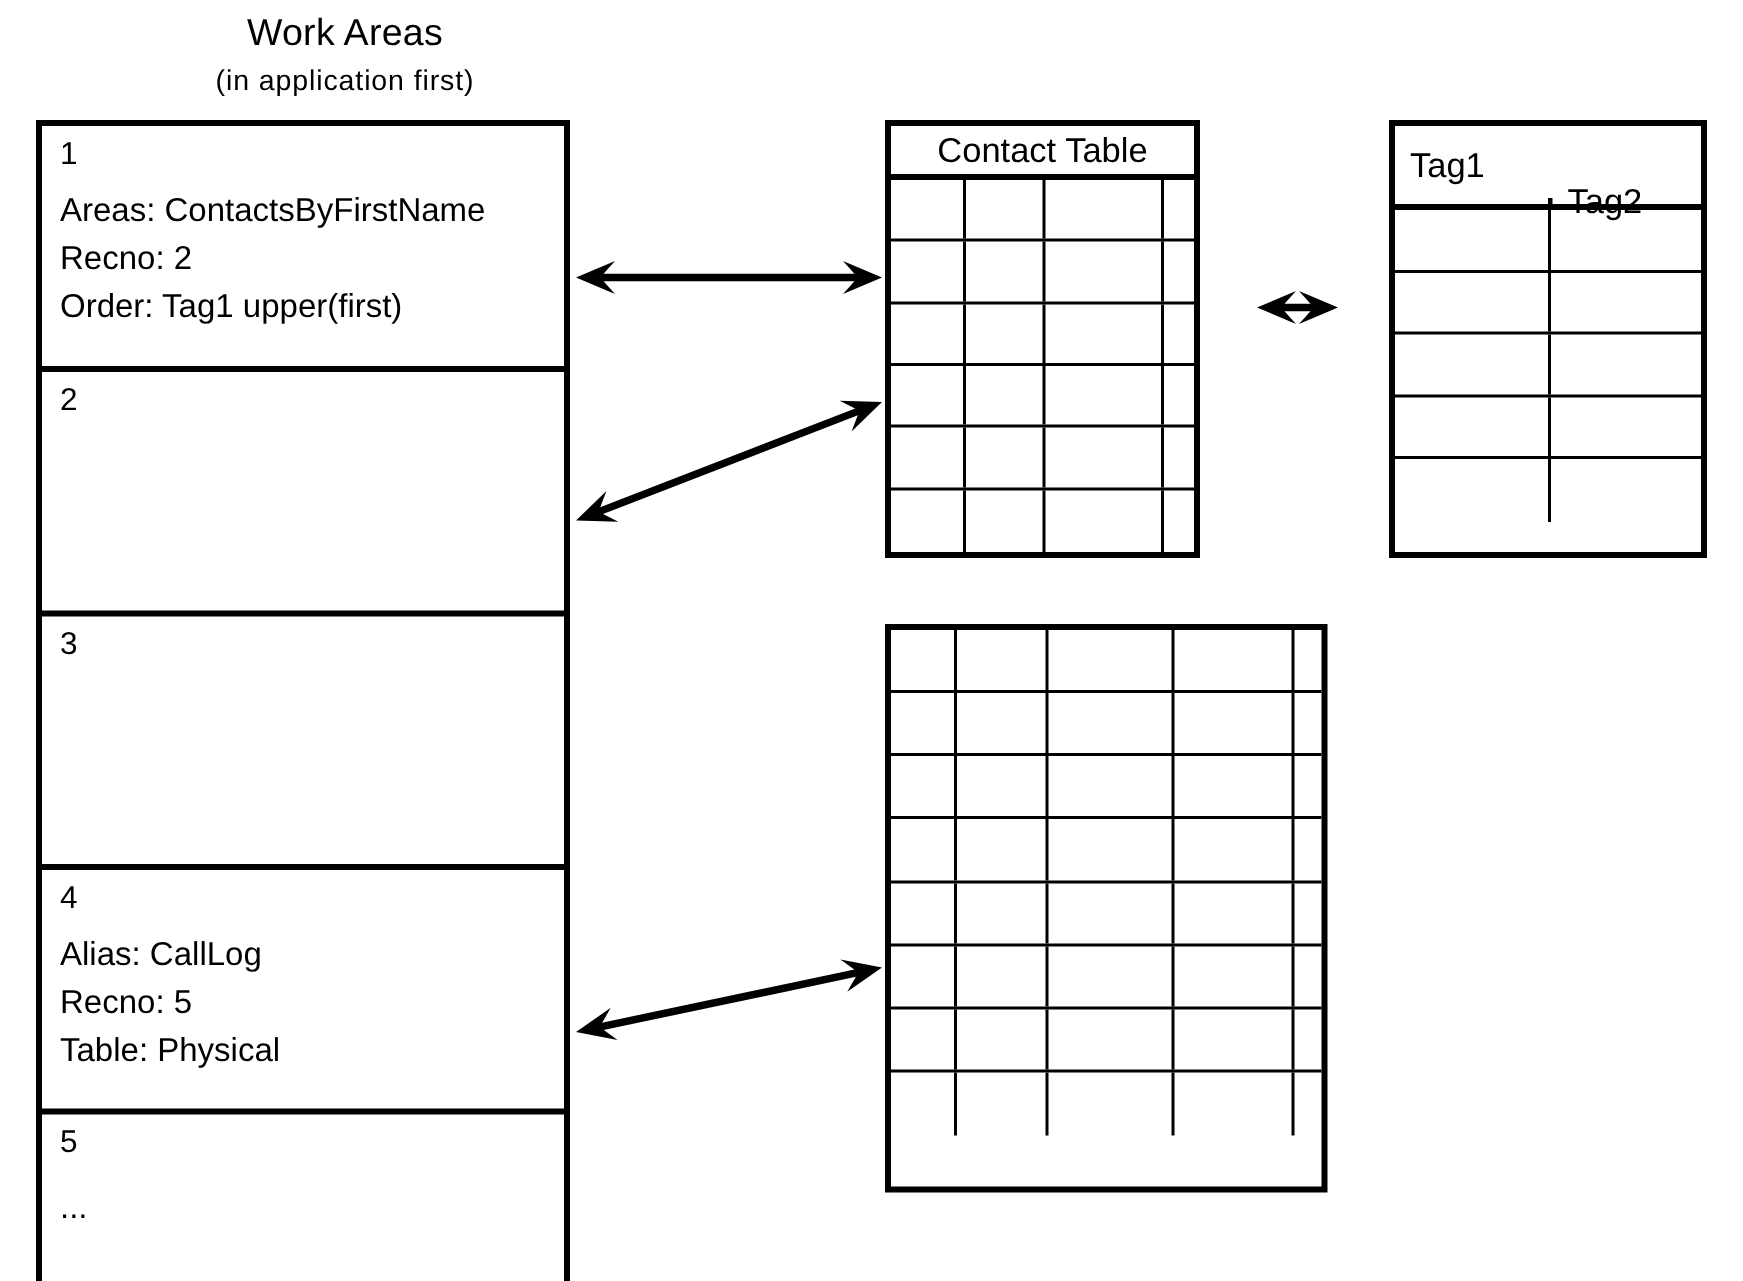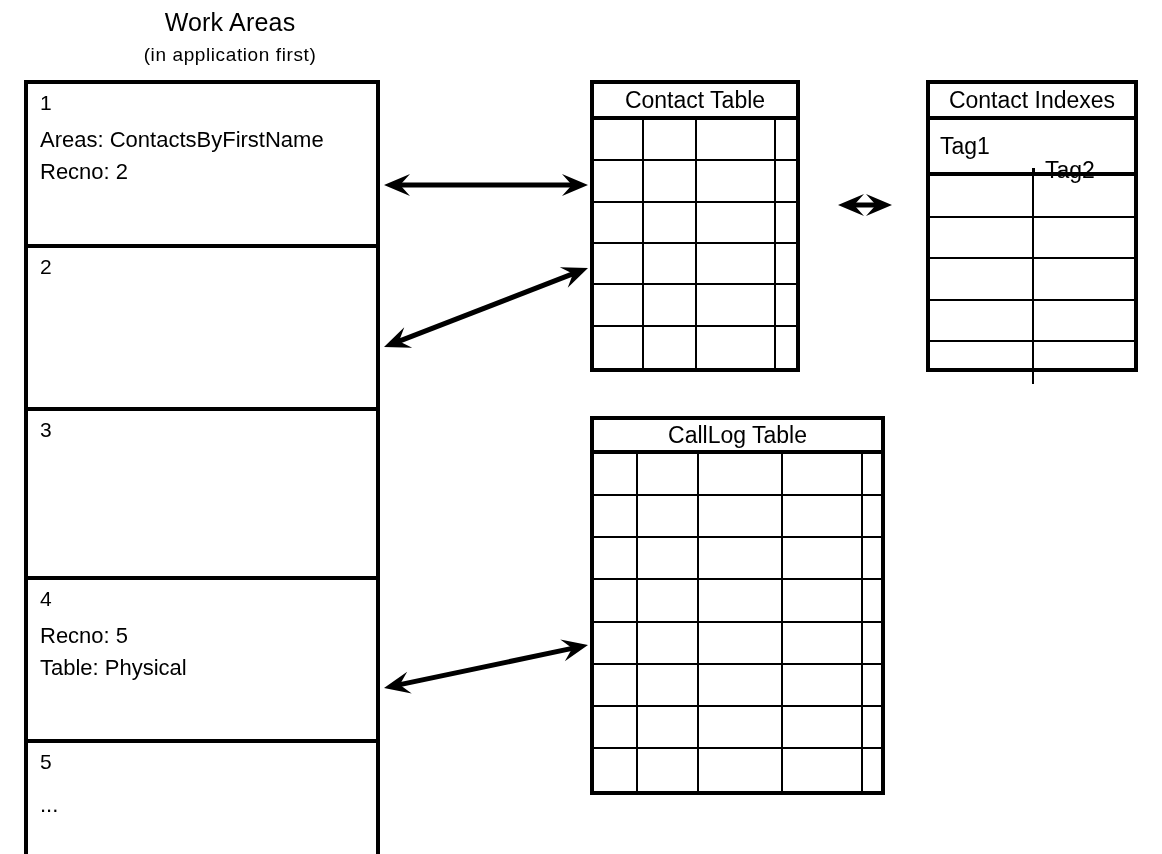--- a/index.html
+++ b/index.html
@@ -141,31 +141,33 @@
 
   <div class="wa-title">Work Areas</div>
   <div class="wa-subtitle">(in application first)</div>
 
   <div class="wa-box" id="work-areas-box">
       <div class="wa-slot" style="top: 0px; height: 164px;">
         <div class="wa-num">1</div>
         <div class="wa-lines">
           <div class="wa-line">Areas: ContactsByFirstName</div>
           <div class="wa-line">Recno: 2</div>
+          <div class="wa-line">Order: Tag1 upper(first)</div>
         </div>
       </div>
       <div class="wa-slot" style="top: 164px; height: 163px;">
         <div class="wa-num">2</div>
       </div>
       <div class="wa-slot" style="top: 327px; height: 169px;">
         <div class="wa-num">3</div>
       </div>
       <div class="wa-slot" style="top: 496px; height: 163px;">
         <div class="wa-num">4</div>
         <div class="wa-lines">
+          <div class="wa-line">Alias: CallLog</div>
           <div class="wa-line">Recno: 5</div>
           <div class="wa-line">Table: Physical</div>
         </div>
       </div>
       <div class="wa-slot last" style="top: 659px; height: 115px;">
         <div class="wa-num">5</div>
         <div class="wa-ellipsis">...</div>
       </div>
     </div>
 
@@ -205,21 +207,20 @@
         <div class="gt-row last" style="height: 41.3333px;">
           <div class="gt-cell" style="width: 24%;"></div>
           <div class="gt-cell" style="width: 26%;"></div>
           <div class="gt-cell" style="width: 39%;"></div>
           <div class="gt-cell" style="width: 11%;"></div>
         </div>
       </div>
   </div>
 
   <div class="gtable" id="contact-indexes" style="left:926px; top:80px; width:212px; height:292px;">
-    <div class="gt-title" style="height:36px;">Contact Indexes</div>
     <div class="gt-headrow" id="contact-indexes-head" style="height:56px;">
         <div class="gt-headcell" style="width: 50%;">Tag1</div>
         <div class="gt-headcell" style="width: 50%; margin-top: 48px;">Tag2</div>
       </div>
     <div class="gt-body" id="contact-indexes-body">
         <div class="gt-row" style="height: 41.6px;">
           <div class="gt-cell" style="width: 50%;"></div>
           <div class="gt-cell" style="width: 50%;"></div>
         </div>
         <div class="gt-row" style="height: 41.6px;">
@@ -235,21 +236,20 @@
           <div class="gt-cell" style="width: 50%;"></div>
         </div>
         <div class="gt-row last" style="height: 41.6px;">
           <div class="gt-cell" style="width: 50%;"></div>
           <div class="gt-cell" style="width: 50%;"></div>
         </div>
       </div>
   </div>
 
   <div class="gtable" id="calllog-table" style="left:590px; top:416px; width:295px; height:379px;">
-    <div class="gt-title" style="height:34px;">CallLog Table</div>
     <div class="gt-body" id="calllog-table-body">
         <div class="gt-row" style="height: 42.125px;">
           <div class="gt-cell" style="width: 14.5%;"></div>
           <div class="gt-cell" style="width: 21.5%;"></div>
           <div class="gt-cell" style="width: 29%;"></div>
           <div class="gt-cell" style="width: 28%;"></div>
           <div class="gt-cell" style="width: 7%;"></div>
         </div>
         <div class="gt-row" style="height: 42.125px;">
           <div class="gt-cell" style="width: 14.5%;"></div>

